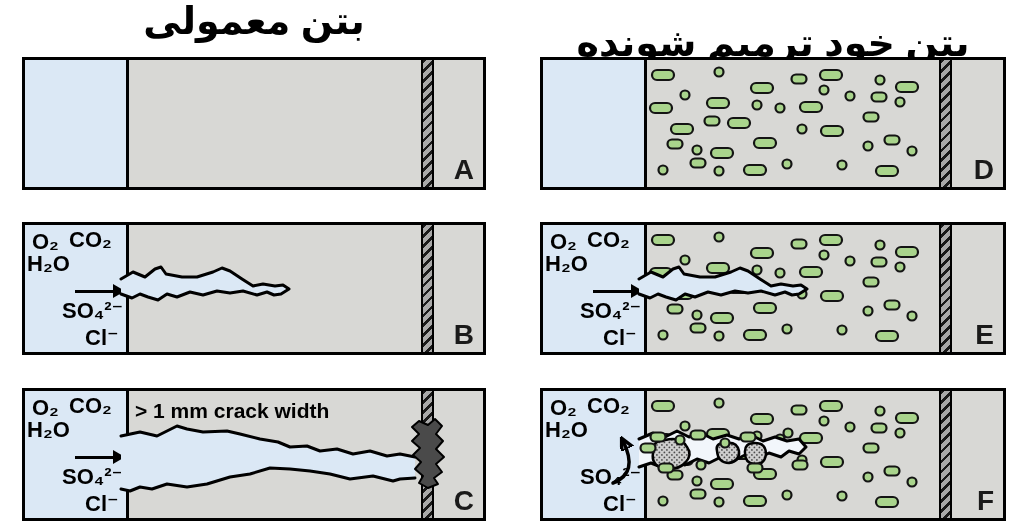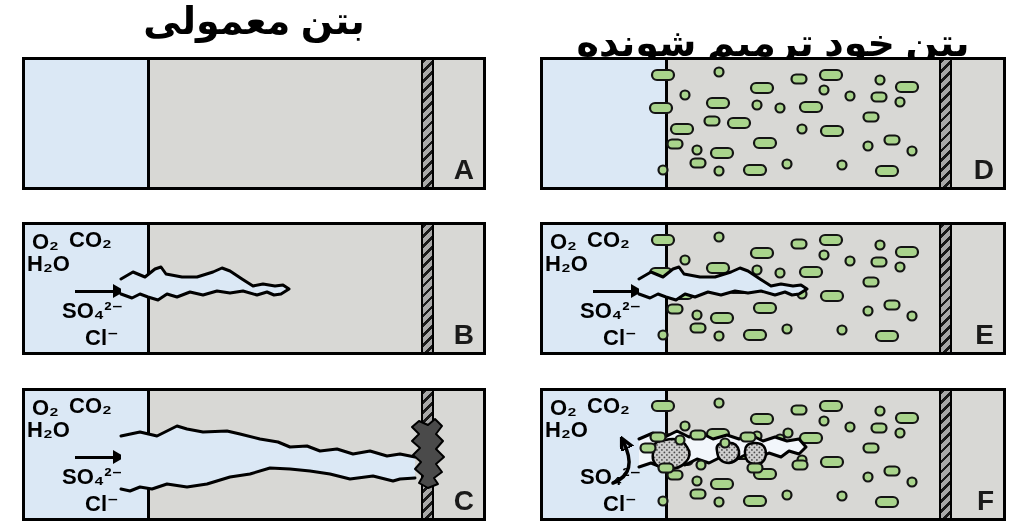--- a/index.html
+++ b/index.html
@@ -10,21 +10,21 @@
   .col-title.left{left:22px;width:464px;}
   .col-title.right{left:540px;width:466px;margin-top:22px;}
   .panel{position:absolute;background:var(--concrete);border:3px solid var(--outline);box-sizing:border-box;}
   .panel.lcol{left:22px;width:464px;}
   .panel.rcol{left:540px;width:466px;}
   .row1{top:57px;height:133px;}
   .row2{top:222px;height:133px;}
   .row3{top:388px;height:133px;}
   .inner{position:absolute;inset:0;}
   .water{position:absolute;left:0;top:0;bottom:0;width:101px;background:var(--water);
-         border-right:3px solid var(--outline);padding-left:21px;}
+         border-right:3px solid var(--outline);}
   .rebar{position:absolute;top:0;bottom:0;left:396px;width:13px;box-sizing:border-box;
          border-left:2.5px solid var(--outline);border-right:2.5px solid var(--outline);
          background:repeating-linear-gradient(135deg,#1a1a1a 0 2.5px,#a9a9a9 2.5px 7px);}
   .panel-letter{position:absolute;right:9px;bottom:1px;font-size:28px;font-weight:600;color:#1a1a1a;}
   .crack-note{position:absolute;left:110px;top:8px;font-size:21px;font-weight:bold;color:#000;white-space:nowrap;}
   .chem{position:absolute;font-size:22px;font-weight:bold;color:#000;white-space:nowrap;line-height:1;}
   .chem.o2{left:7px;top:6px;}
   .chem.co2{left:44px;top:4px;}
   .chem.h2o{left:2px;top:28px;}
   .chem.so4{left:9px;top:75px;margin-left:28px;}
@@ -203,20 +203,21 @@
             <span class="shaft"></span>
             <span class="head"></span>
           </div>
       </div>
       <div class="rebar"></div>
       <svg class="overlay" viewBox="0 0 458 127">
         <path class="crack-fill" d="M96,45 L115,41 L132,45 L152,35 L162,38 L178,41 L202,40 L215,43 L235,48 L253,51 L265,56 L282,55 L295,60 L312,58 L328,63 L345,60 L362,65 L375,63 L390,66 L390,87 L375,88 L368,90 L348,85 L325,88 L305,83 L285,80 L265,78 L245,77 L225,83 L205,86 L182,93 L162,96 L142,93 L127,98 L115,96 L105,100 L96,98 Z"></path>
         <path class="crack-line" d="M96,45 L115,41 L132,45 L152,35 L162,38 L178,41 L202,40 L215,43 L235,48 L253,51 L265,56 L282,55 L295,60 L312,58 L328,63 L345,60 L362,65 L375,63 L390,66 M390,87 L375,88 L368,90 L348,85 L325,88 L305,83 L285,80 L265,78 L245,77 L225,83 L205,86 L182,93 L162,96 L142,93 L127,98 L115,96 L105,100 L96,98"></path>
         <path class="corrosion" d="M394,30 L403,34 L410,28 L417,35 L411,43 L418,50 L411,58 L419,66 L411,73 L417,81 L409,87 L413,93 L403,97 L394,92 L398,85 L390,78 L396,71 L388,64 L395,57 L387,50 L394,43 L387,36 Z"></path>
       </svg>
+      <div class="crack-note">&gt; 1 mm crack width</div>
       <div class="panel-letter">C</div>
     </div>
   </div>
 
   <div class="panel rcol row3">
     <div class="inner">
       <div class="water">
         <span class="chem o2">O₂</span>
         <span class="chem co2">CO₂</span>
         <span class="chem h2o">H₂O</span>

